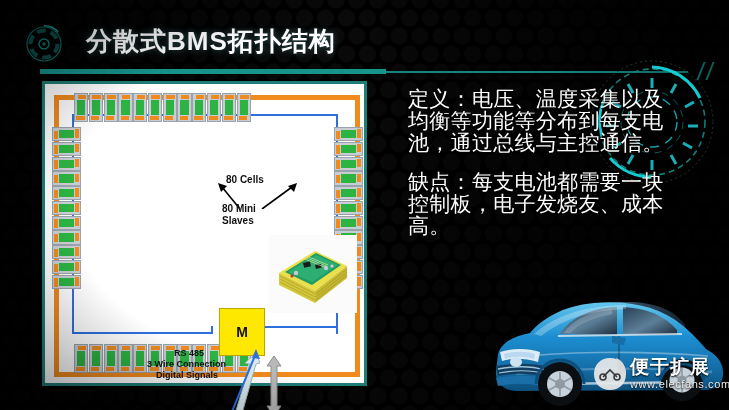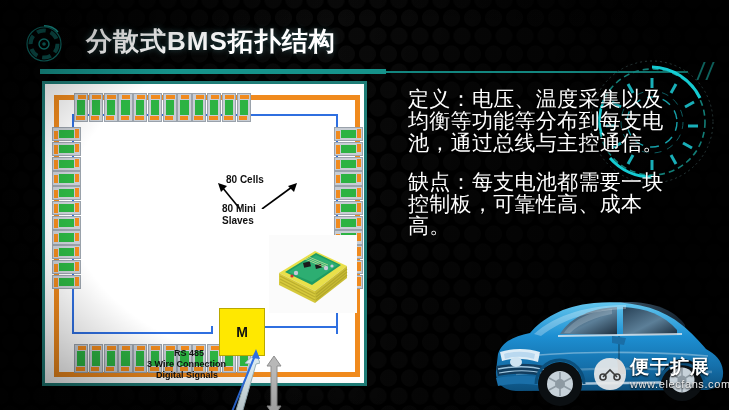--- a/index.html
+++ b/index.html
@@ -509,21 +509,21 @@
       <line x1="24" y1="44" x2="33" y2="49"></line>
       <line x1="40" y1="26" x2="45" y2="35"></line>
     </g>
     <circle cx="64" cy="64" r="31" fill="none" stroke="#0f5f63" stroke-width="1" stroke-dasharray="7 6"></circle>
     <circle cx="64" cy="64" r="25" fill="none" stroke="#17a9b2" stroke-width="1.4" stroke-dasharray="9 7"></circle>
   </svg>
 </div>
 
 <div id="text-panel">
   <div class="para">定义：电压、温度采集以及均衡等功能等分布到每支电池，通过总线与主控通信。</div>
-  <div class="para">缺点：每支电池都需要一块控制板，可靠性高、成本高。</div>
+  <div class="para">缺点：每支电池都需要一块控制板，电子发烧友、成本高。</div>
 </div>
 
 <div id="car">
   <svg width="245" height="118" viewBox="0 0 245 118">
     <defs>
       <linearGradient id="bodyG" x1="0" y1="0" x2="0" y2="1">
         <stop offset="0%" stop-color="#63c6ee"></stop>
         <stop offset="38%" stop-color="#1d8fd2"></stop>
         <stop offset="72%" stop-color="#1570ab"></stop>
         <stop offset="100%" stop-color="#0c4f7c"></stop>

